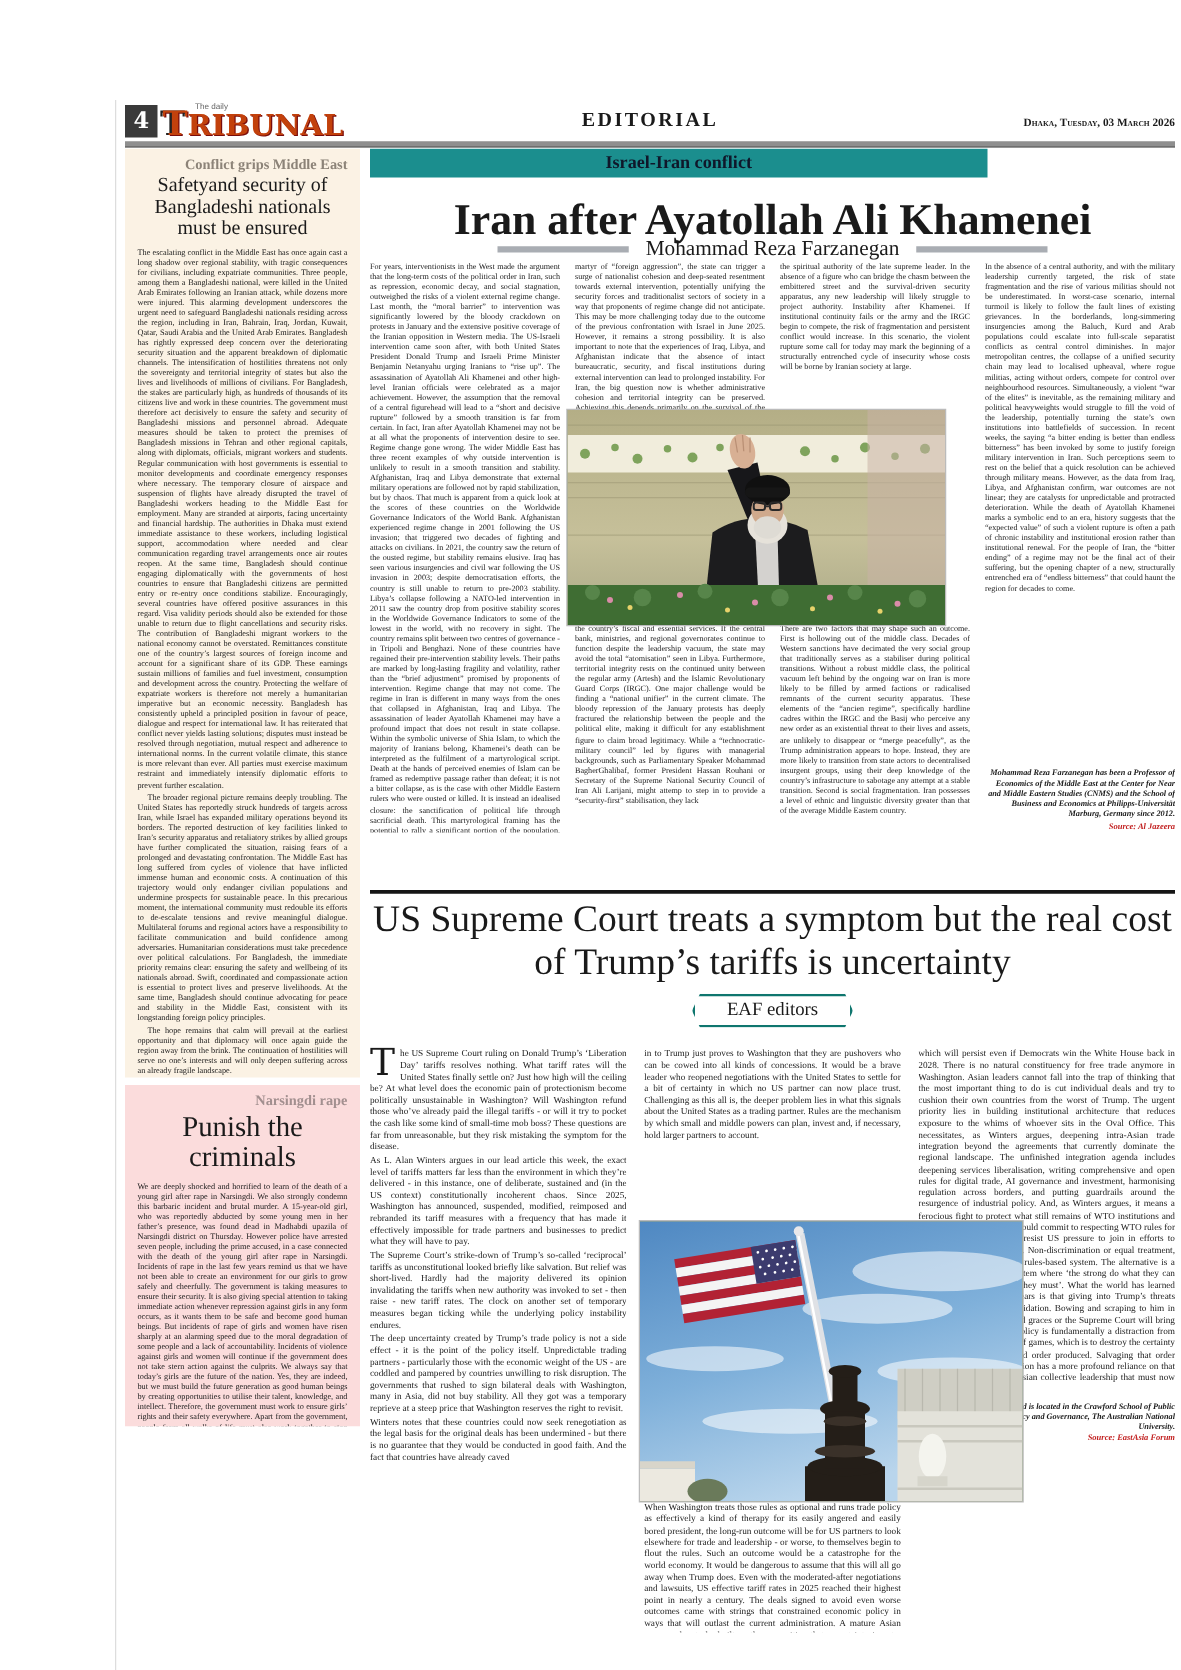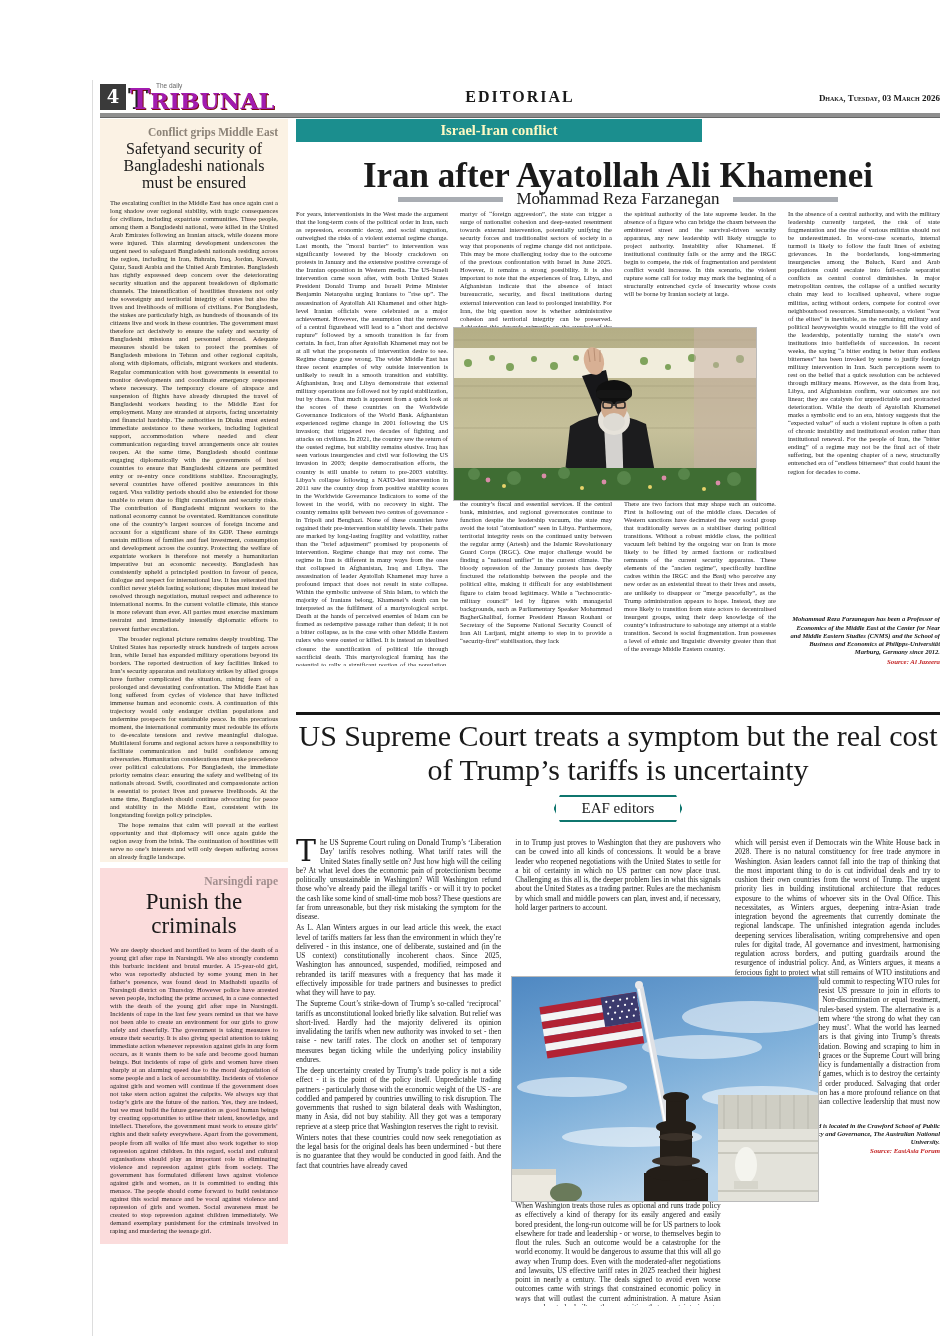--- a/index.html
+++ b/index.html
@@ -6,42 +6,42 @@
   .page{position:relative;width:945px;height:1336px;background:#ffffff;overflow:hidden;
         font-family:"Liberation Serif", serif;color:#1a1a1a;}
   .page-edge{position:absolute;left:92px;top:80px;width:1px;height:1256px;background:#ddd;}
 
   
   .masthead{position:absolute;left:100px;top:82px;width:840px;height:30px;}
   .pageno{position:absolute;left:0;top:2px;width:26px;height:26px;background:#3a3a3a;color:#fff;
           font-family:"DejaVu Serif",serif;font-weight:bold;font-size:18px;line-height:26px;text-align:center;}
   .logo{position:absolute;left:30px;top:0;}
   .logo-top{font-family:"Liberation Sans",sans-serif;font-size:6.5px;color:#666;margin-left:26px;}
-  .logo-main{font-family:"DejaVu Serif",serif;font-weight:bold;font-size:23px;line-height:21px;color:#a21caf;
+  .logo-main{font-family:"DejaVu Serif",serif;font-weight:bold;font-size:23px;line-height:21px;color:#c2410c;
              letter-spacing:0px;text-shadow:1px 1px 0 #7a0c0c;}
   .logo-main .t0{font-size:27px;text-shadow:-2px 0 0 #222,1px 1px 0 #7a0c0c;}
   .section-title{position:absolute;left:0;right:0;top:6px;text-align:center;font-weight:bold;
                  font-size:16px;letter-spacing:2px;font-family:"Liberation Serif",serif;}
   .date-line{position:absolute;right:0;top:11px;font-size:9px;font-weight:bold;font-variant:small-caps;}
   .mast-rule{position:absolute;left:100px;top:113px;width:840px;height:4px;background:#8f8f8f;border-bottom:1px solid #666;}
 
   
   .ed-block{position:absolute;left:100px;width:188px;box-sizing:border-box;padding:7px 10px 8px 10px;overflow:hidden;}
   .ed1{top:119px;height:743px;background:#fbf2e4;}
-  .ed2{top:868px;height:376px;background:#fbdcdc;}
+  .ed2{top:868px;height:273px;background:#fbdcdc;}
   .kicker{font-size:11.5px;font-weight:bold;text-align:right;margin-bottom:3px;}
   .ed1 .kicker{color:#8c8378;}
   .ed2 .kicker{color:#a28f8f;}
   .ed-head{font-size:16px;line-height:1.06;text-align:center;font-weight:400;margin:2px 0 7px 0;}
   .ed-body p{font-size:6.6px;line-height:1.22;text-align:justify;margin:0 0 2px 0;}
   .ed-body p + p{text-indent:8px;}
 
   
-  .teal-banner{position:absolute;left:296px;top:119px;width:406px;height:23px;background:#1b8e8e;
-               color:#fef9c3;font-weight:bold;font-size:14.5px;text-align:center;line-height:23px;}
+  .teal-banner{position:absolute;left:296px;top:119px;width:494px;height:23px;background:#1b8e8e;
+               color:#0f172a;font-weight:bold;font-size:14.5px;text-align:center;line-height:23px;}
   .iran-head{position:absolute;left:296px;top:158px;width:644px;text-align:center;
              font-size:35px;font-weight:bold;line-height:1.02;font-family:"Liberation Serif",serif;}
   .byline-row{position:absolute;left:296px;top:189px;width:644px;text-align:center;font-size:17px;}
   .byline-bar{display:inline-block;width:105px;height:5px;background:#a9adb3;vertical-align:middle;margin:0 14px 2px 14px;}
   .body-grid{position:absolute;display:flex;}
   .iran-body{left:296px;top:210px;width:644px;height:456px;gap:12px;}
   .col{flex:1;display:flex;flex-direction:column;overflow:hidden;}
   .ncol{font-size:6.5px;line-height:1.24;text-align:justify;}
   .blk-top{height:118px;overflow:hidden;font-family:Liberation Serif, serif;}
   .iran-body .spacer{height:172px;flex:none;}

